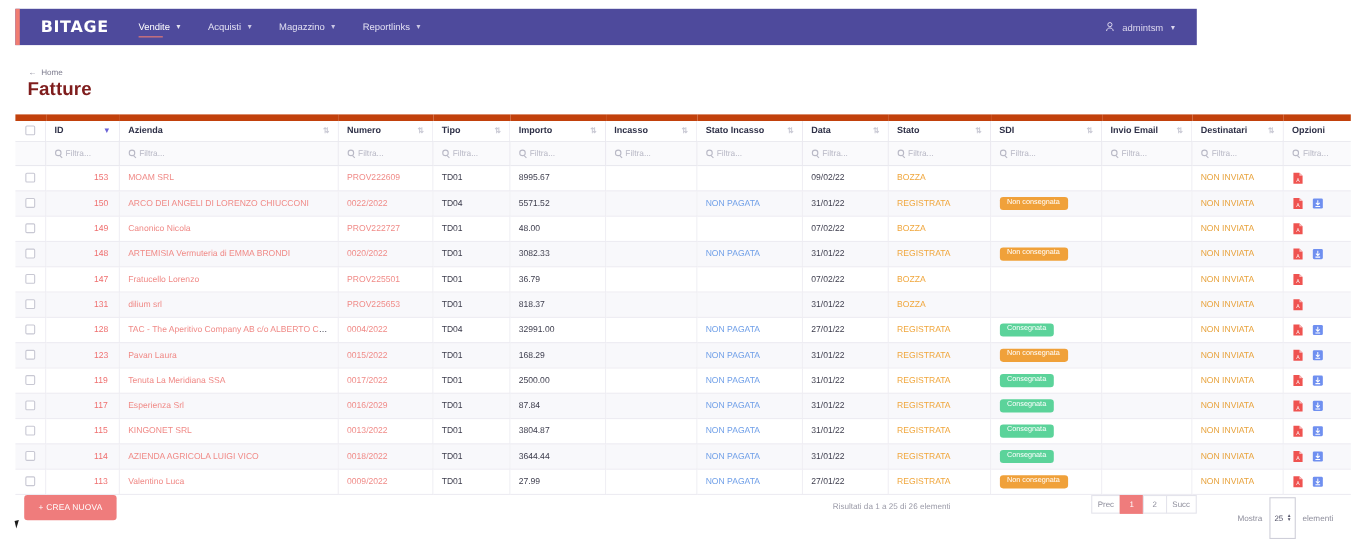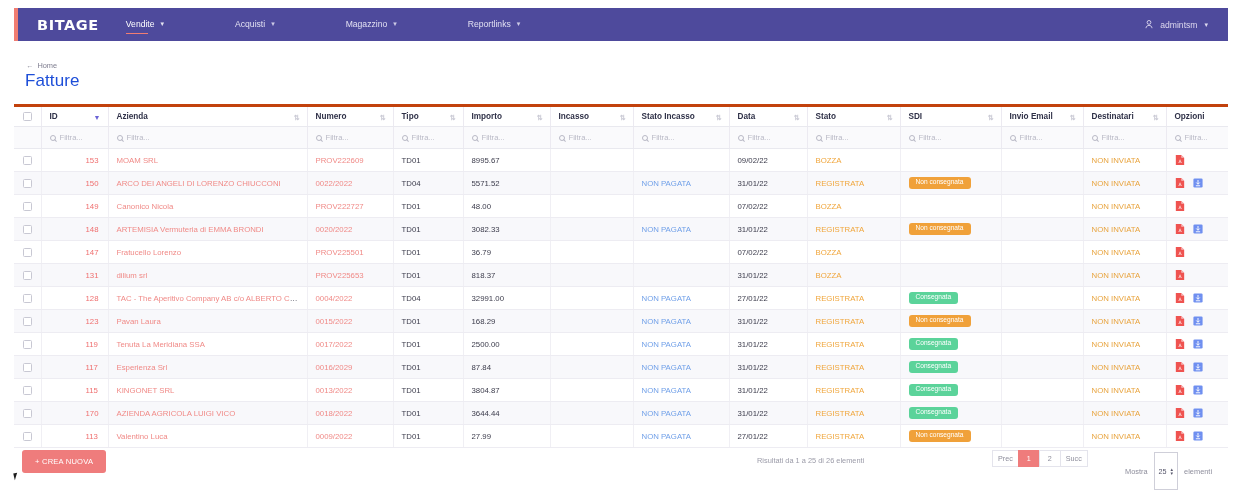--- a/index.html
+++ b/index.html
@@ -7,34 +7,34 @@
     width: 1242px; height: 492px;
     background: #ffffff;
     font-family: "Liberation Sans", sans-serif;
     overflow: hidden;
   }
   body { position: relative; }
 
   
   .navbar {
     position: absolute; top: 8px; left: 14px;
-    width: 1214px; height: 33px;
+    width: 1074px; height: 33px;
     background: #4e4a9c;
     display: flex; align-items: center;
     border-left: 4px solid #f07d72;
   }
   .brand {
     color: #ffffff;
     font-size: 14.5px;
     font-weight: bold;
     letter-spacing: 0.6px;
     margin-left: 19px;
     font-family: "DejaVu Sans", sans-serif;
   }
-  .nav-items { display: flex; align-items: center; margin-left: 27px; gap: 46px; }
+  .nav-items { display: flex; align-items: center; margin-left: 27px; }
   .nav-item {
     position: relative;
     color: #e2e0f2;
     font-size: 8.6px;
     padding: 4px 0 5px 0;
     margin-right: 25px;
     display: flex; align-items: center;
     cursor: pointer;
     white-space: nowrap;
   }
@@ -57,33 +57,33 @@
 
   
   .breadcrumb {
     position: absolute; top: 61px; left: 26px;
     font-size: 7.4px; color: #7d7c8e;
     display: flex; align-items: center; gap: 4px;
     cursor: pointer;
   }
   .page-title {
     position: absolute; top: 71px; left: 25px;
-    font-size: 17px; font-weight: normal; color: #1d4ed8;
+    font-size: 17px; font-weight: bold; color: #7f1d1d;
     letter-spacing: .1px;
   }
 
   
   .table-wrap {
     position: absolute; top: 104px; left: 14px;
     width: 1214px;
   }
   table { border-collapse: collapse; width: 1214px; table-layout: fixed; }
   thead th {
     background: #ffffff;
-    border-top: 3px solid #c2410c;
+    border-top: 6px solid #c2410c;
     border-bottom: 1px solid #e9e9ef;
     border-right: 1px solid #eceaf1;
     height: 21px;
     font-size: 8.2px; font-weight: bold; color: #2f3148;
     text-align: left;
     padding: 0 8px;
     position: relative;
     white-space: nowrap;
     overflow: hidden;
   }
@@ -680,21 +680,21 @@
                 <path d="M6 2.4v5M3.9 5.4L6 7.5l2.1-2.1" stroke="#fff" stroke-width="1.1" fill="none"></path>
                 <path d="M3.4 9.3h5.2" stroke="#fff" stroke-width="1.1"></path>
               </svg>
             </div>
           </td>
         </tr>
         <tr>
           <td class="c-chk">
             <span class="chk"></span>
           </td>
-          <td><span class="lnk">170</span></td>
+          <td><span class="lnk">114</span></td>
           <td><span class="muted-red">AZIENDA AGRICOLA LUIGI VICO</span></td>
           <td><span class="muted-red">0018/2022</span></td>
           <td>TD01</td>
           <td>3644.44</td>
           <td></td>
           <td><span class="blue">NON PAGATA</span></td>
           <td>31/01/22</td>
           <td><span class="orange">REGISTRATA</span></td>
           <td><span class="badge green-b">Consegnata</span></td>
           <td></td>

